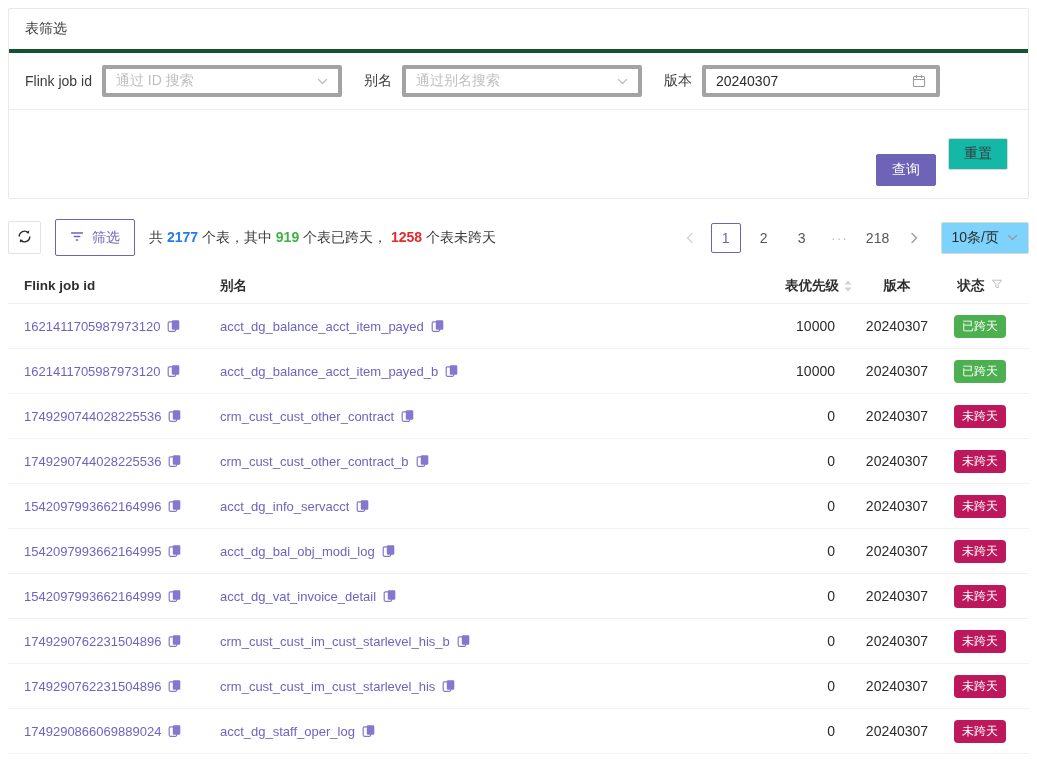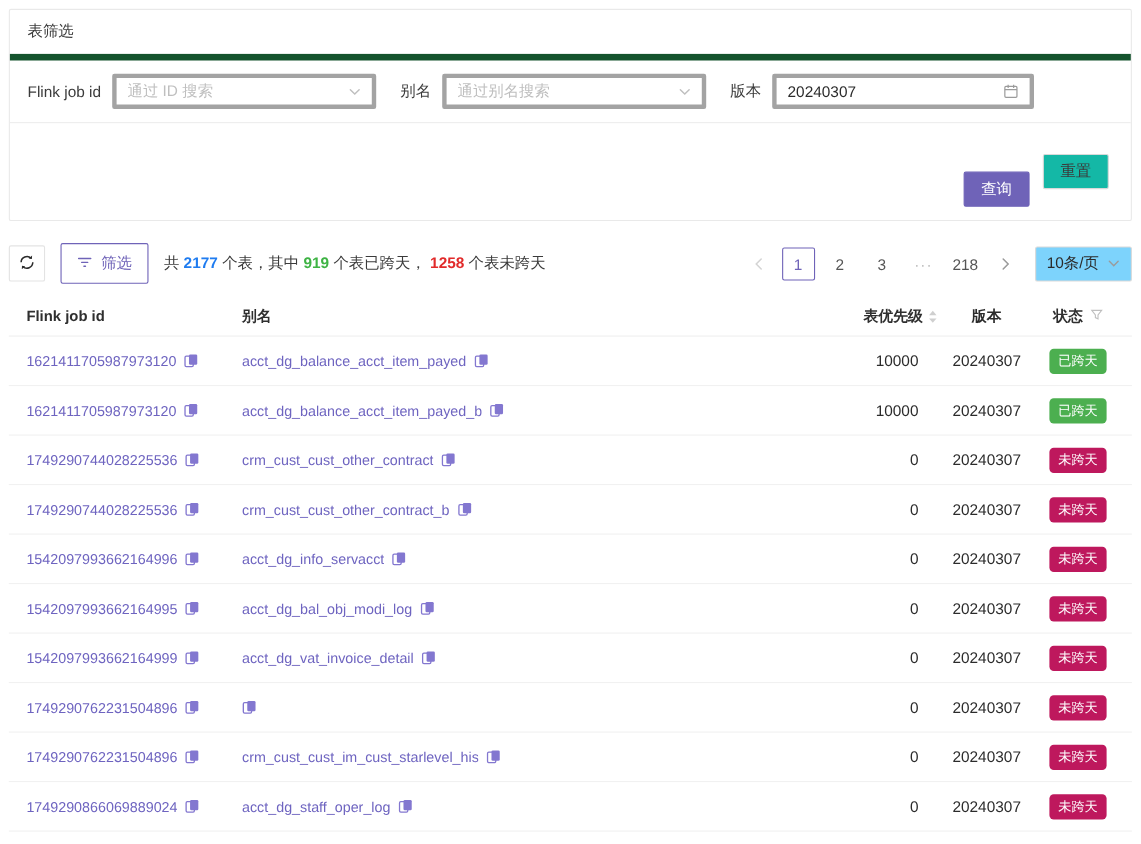--- a/index.html
+++ b/index.html
@@ -2,21 +2,21 @@
 <html><head>
 <meta charset="utf-8">
 <style>
   * { margin:0; padding:0; box-sizing:border-box; }
   html,body { width:1037px; height:767px; background:#fff;
     font-family:"Liberation Sans","DejaVu Sans",sans-serif; color:#333; font-size:14px; }
   .page { width:1037px; height:767px; padding:8px; overflow:hidden; }
 
   
   .card { border:1px solid #e9e9e9; border-radius:2px; background:#fff; }
-  .card-title { padding:11px 16px; font-size:14px; color:#3b3b3b; border-bottom:6px solid #14532d; }
+  .card-title { padding:11px 16px; font-size:14px; color:#3b3b3b; border-bottom:4px solid #14532d; }
   .filter-fields { display:flex; align-items:center; padding:12px 16px; border-bottom:1px solid #ededed; }
   .field { display:flex; align-items:center; margin-right:22px; }
   .field-label { color:#3b3b3b; margin-right:10px; white-space:nowrap; }
   .select-box, .input-box {
     width:240px; height:32px; border:4px solid #a3a3a3; border-radius:2px; background:#fff;
     display:flex; align-items:center; padding:0 10px; cursor:pointer;
   }
   .input-box { width:238px; }
   .placeholder { color:#bfbfbf; flex:1; font-size:14px; overflow:hidden; white-space:nowrap; }
   .input-value { color:#2b2b2b; flex:1; font-size:14px; }
@@ -385,20 +385,21 @@
     <div class="td c-id cell-inner">
       <a class="link">1749290762231504896</a>
       <span class="copy-icon">
         <svg width="14" height="14" viewBox="0 0 14 14">
           <rect x="1.2" y="2.8" width="7.5" height="9.5" rx="1.2" fill="none" stroke="#8377d0" stroke-width="1.2"></rect>
           <rect x="4.8" y="1.2" width="7.5" height="9.5" rx="1.2" fill="#8377d0"></rect>
         </svg>
       </span>
     </div>
     <div class="td c-alias cell-inner">
+      <a class="link">crm_cust_cust_im_cust_starlevel_his_b</a>
       <span class="copy-icon">
         <svg width="14" height="14" viewBox="0 0 14 14">
           <rect x="1.2" y="2.8" width="7.5" height="9.5" rx="1.2" fill="none" stroke="#8377d0" stroke-width="1.2"></rect>
           <rect x="4.8" y="1.2" width="7.5" height="9.5" rx="1.2" fill="#8377d0"></rect>
         </svg>
       </span>
     </div>
     <div class="td c-priority">0</div>
     <div class="td c-version">20240307</div>
     <div class="td c-status">

